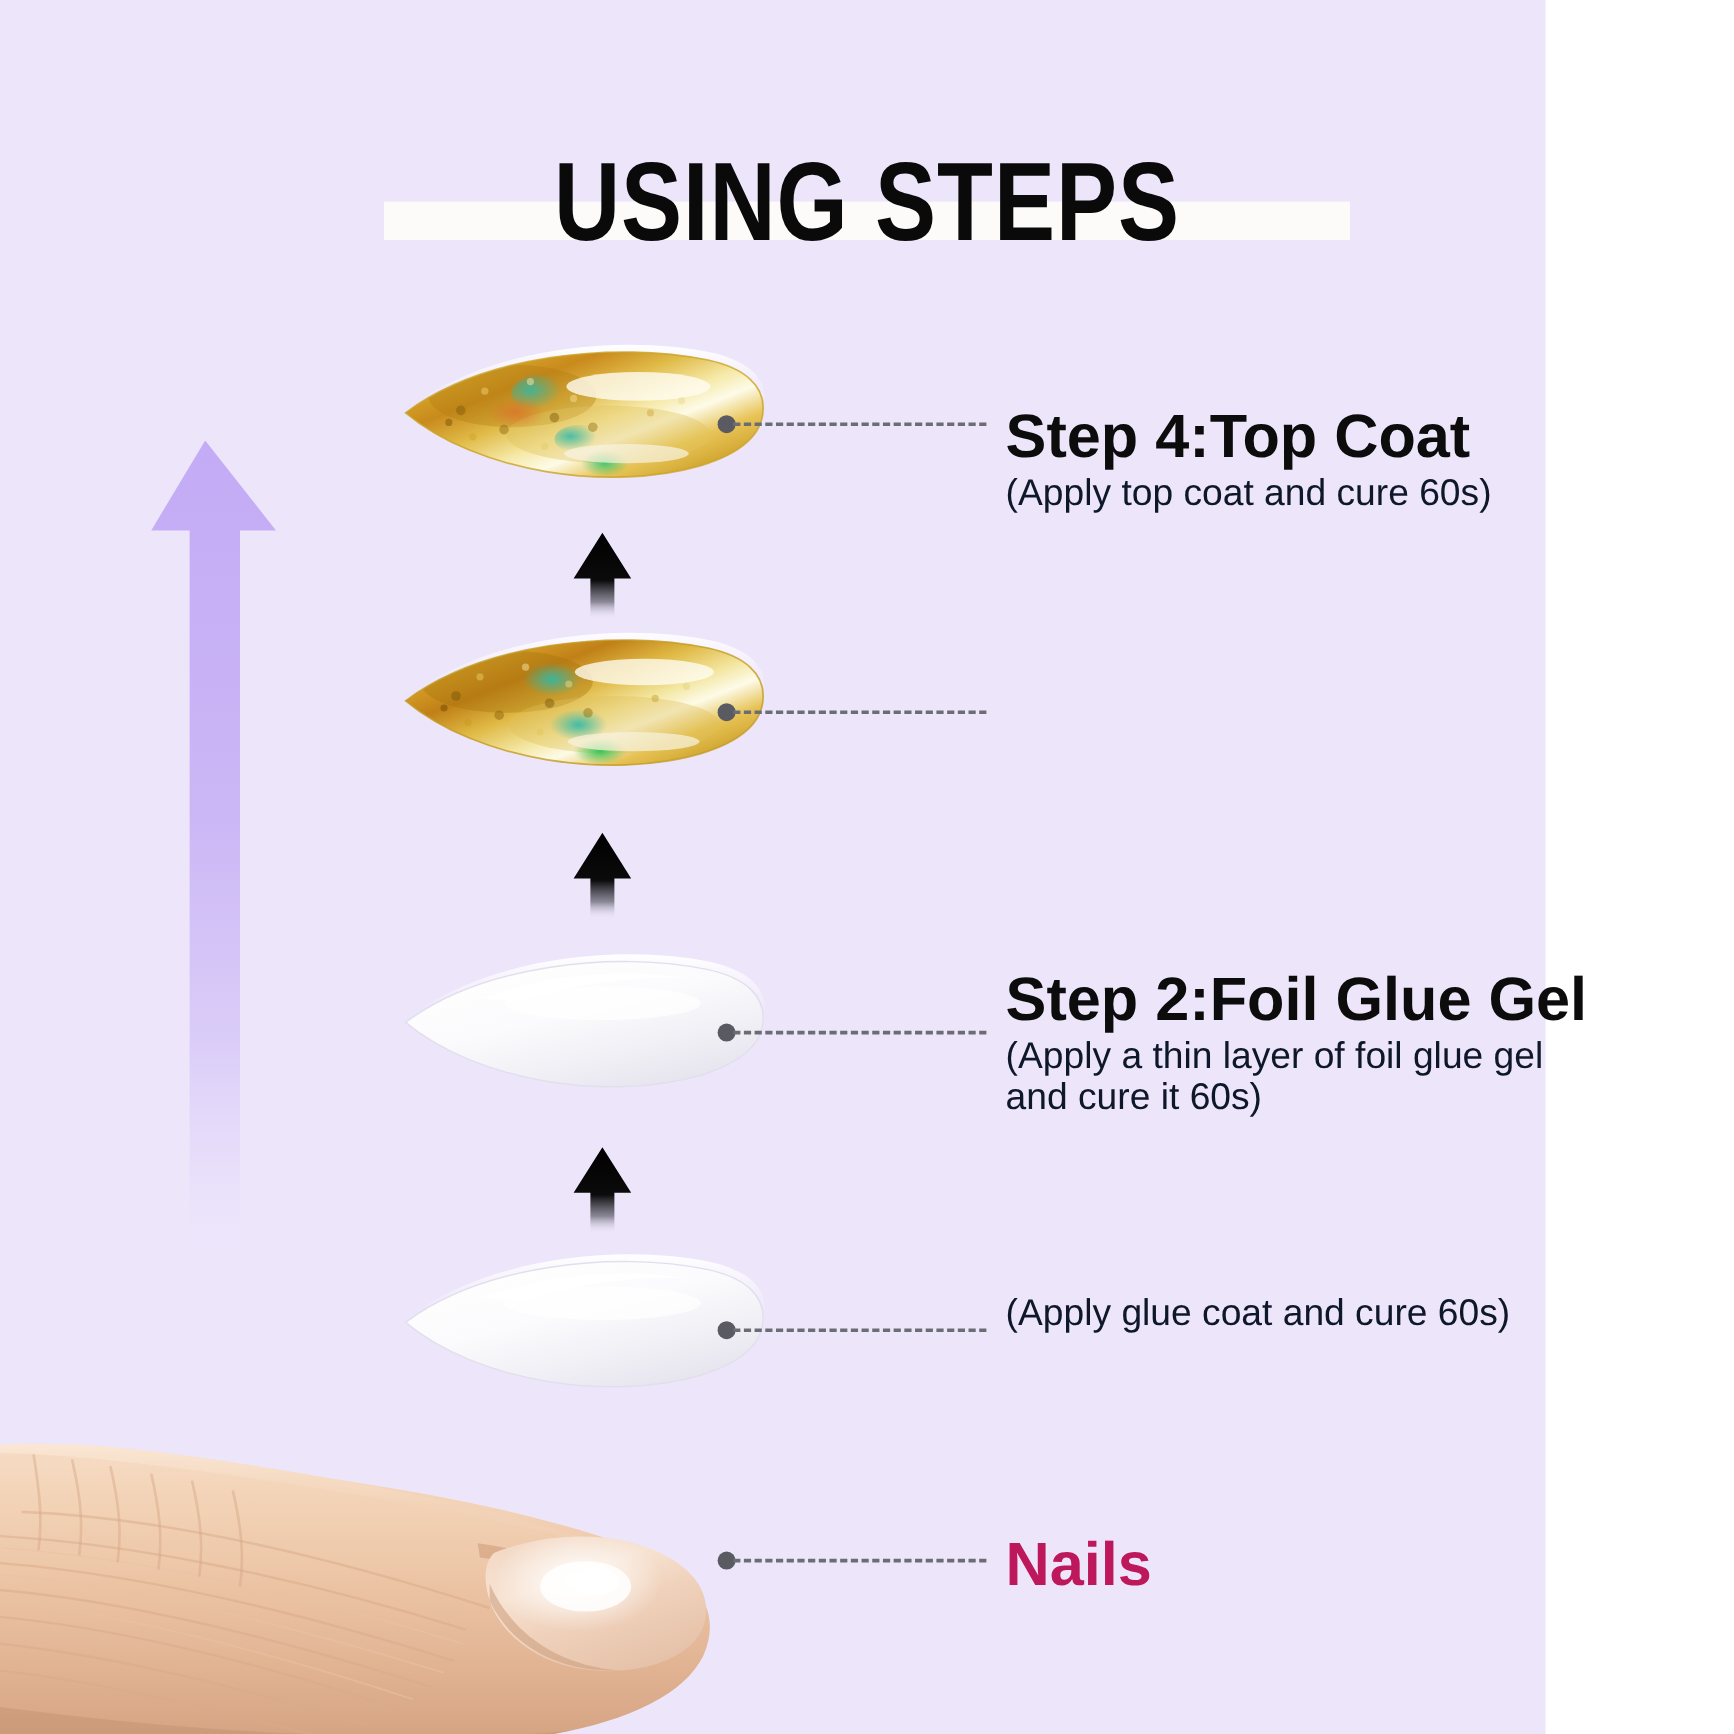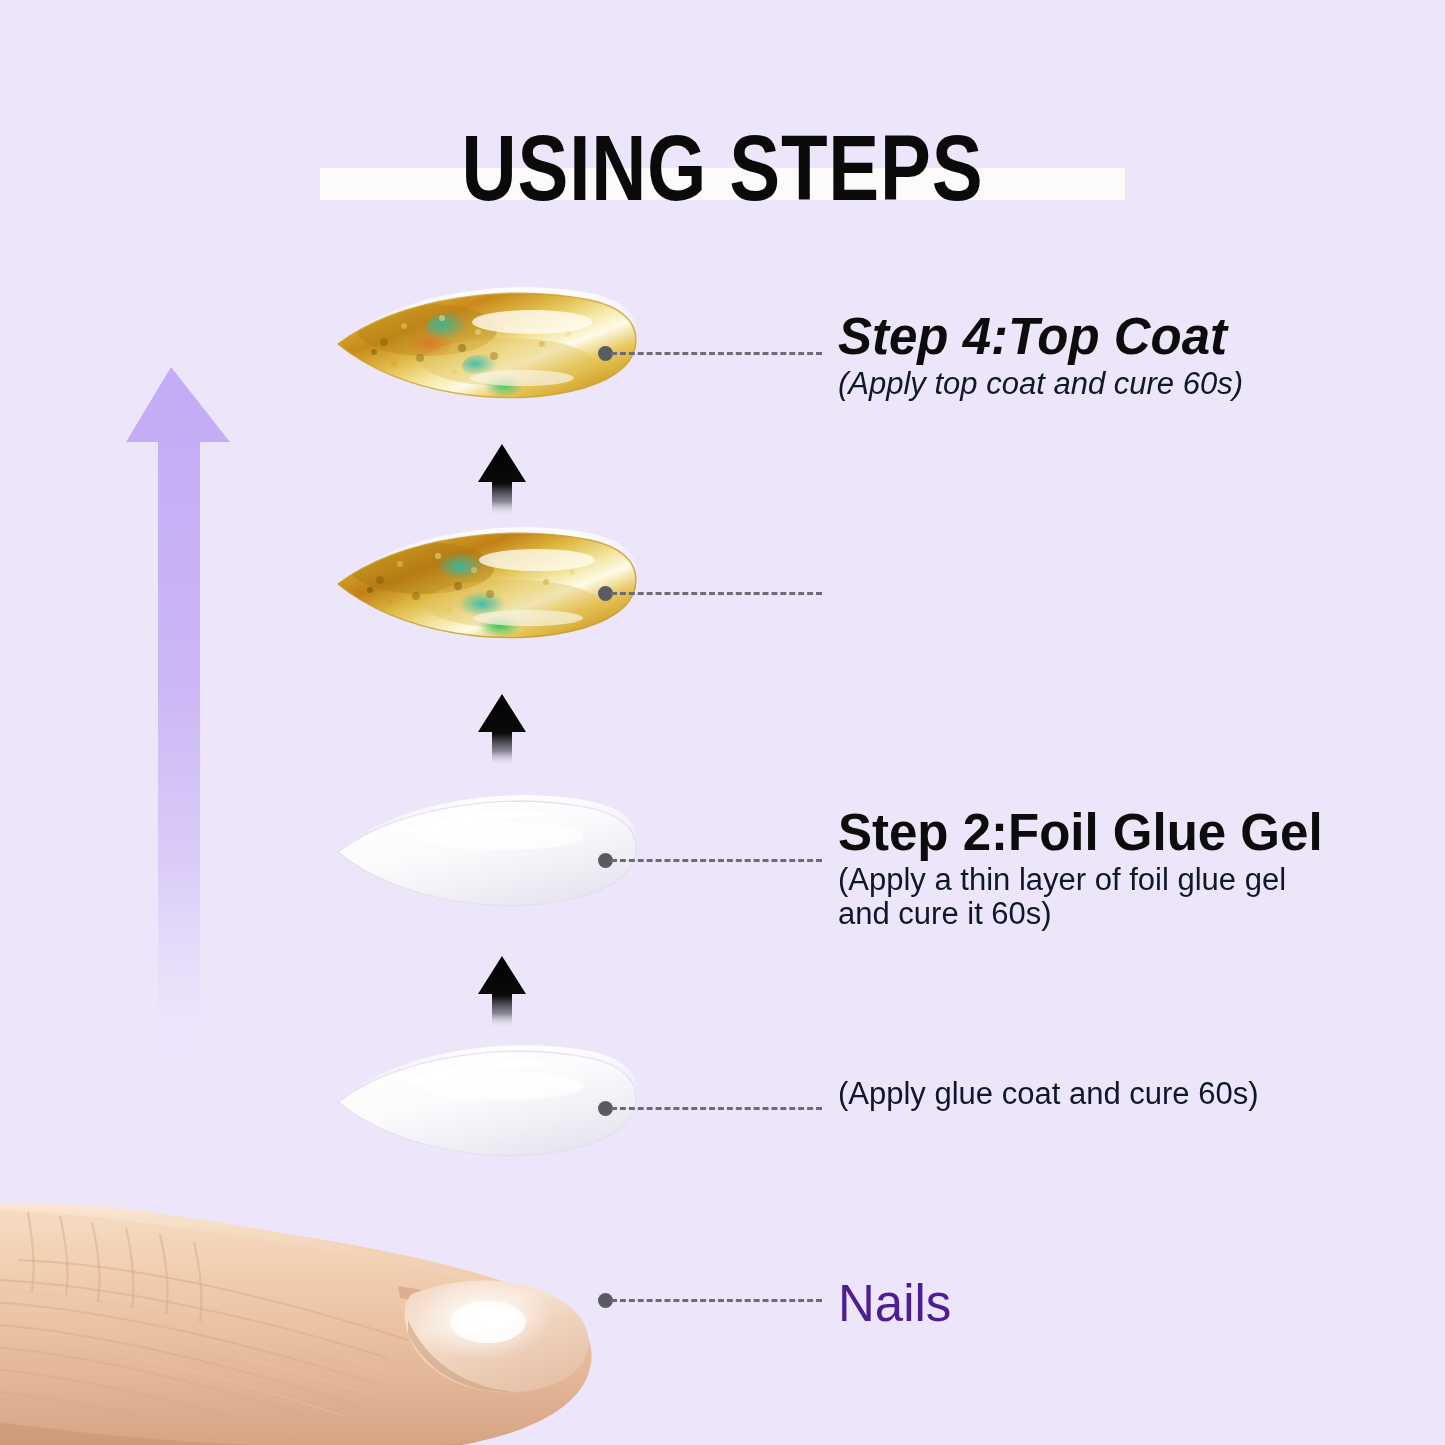--- a/index.html
+++ b/index.html
@@ -6,21 +6,21 @@
   * { margin:0; padding:0; box-sizing:border-box; }
 
   html, body {
     width:1445px; height:1445px;
     overflow:hidden;
     font-family:"Liberation Sans", sans-serif;
   }
 
   #stage {
     position:relative;
-    width:1445px; height:1445px;
+    width:1288px; height:1445px;
     background:#ede6fb;
   }
 
   
   #title-wrap {
     position:absolute;
     left:0; top:118px;
     width:1445px; height:110px;
   }
   #title-bar {
@@ -102,22 +102,22 @@
     font-weight:normal;
     color:#0f172a;
     line-height:34px;
     max-width:500px;
   }
 
   #nails-label {
     position:absolute;
     left:838px; top:1274px;
     font-size:51px;
-    font-weight:normal;
-    color:#4c1d95;
+    font-weight:bold;
+    color:#be185d;
     line-height:60px;
     white-space:nowrap;
   }
 
   
   #finger {
     position:absolute;
     left:-12px; top:1168px;
     width:660px; height:290px;
   }
@@ -218,21 +218,21 @@
       <path d="M6,62 C70,14 180,2 258,18 C290,25 304,40 304,58
                C304,78 288,95 252,106 C176,128 66,112 6,62 Z" fill="none" stroke="#caa226" stroke-width="1.4" opacity="0.8"></path>
     </svg>
   </div>
 
   <div class="leader" style="left:598px; top:343px; width:224px;">
     <span class="dot"></span>
     <span class="dash"></span>
   </div>
 
-  <div class="label-block" style="top:307px;font-style:italic;">
+  <div class="label-block" style="top:334px;">
     <div class="label-title">Step 4:Top Coat</div>
     <div class="label-sub">(Apply top coat and cure 60s)</div>
   </div>
 
   <div class="black-arrow" style="left:472px; top:440px;">
     <svg viewBox="0 0 60 76">
       <defs>
         <linearGradient id="bag3" x1="0" y1="0" x2="0" y2="1">
           <stop offset="0%" stop-color="#000000" stop-opacity="1"></stop>
           <stop offset="55%" stop-color="#0b0b0b" stop-opacity="1"></stop>

